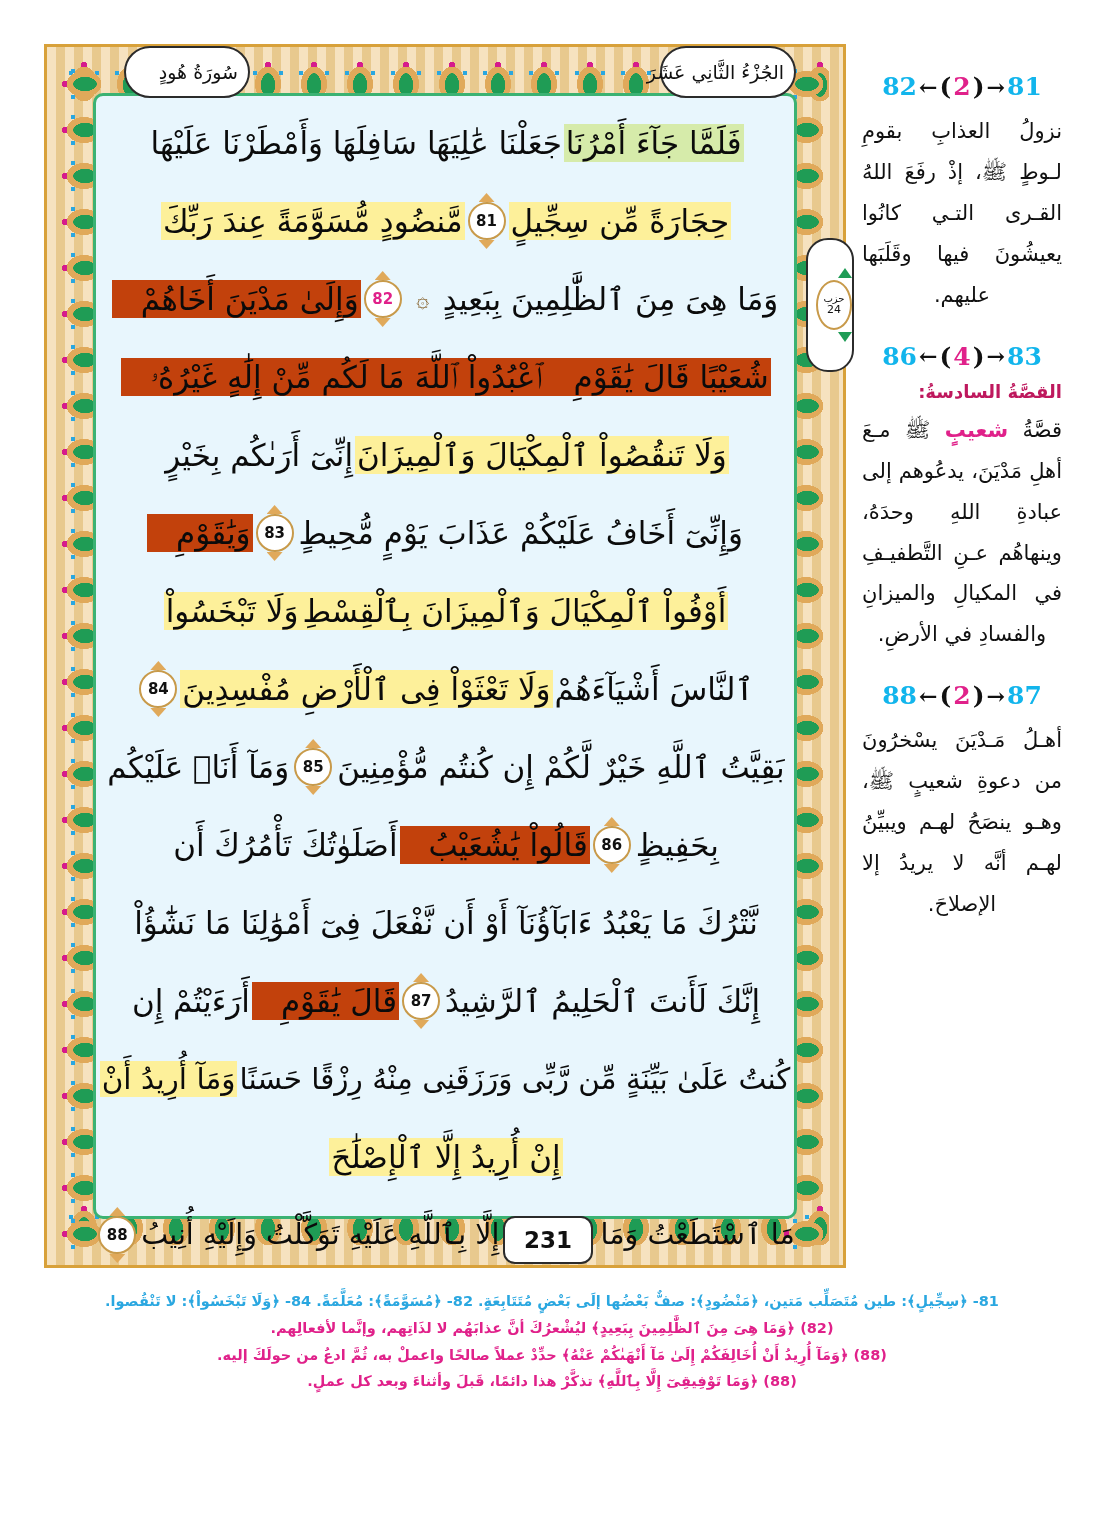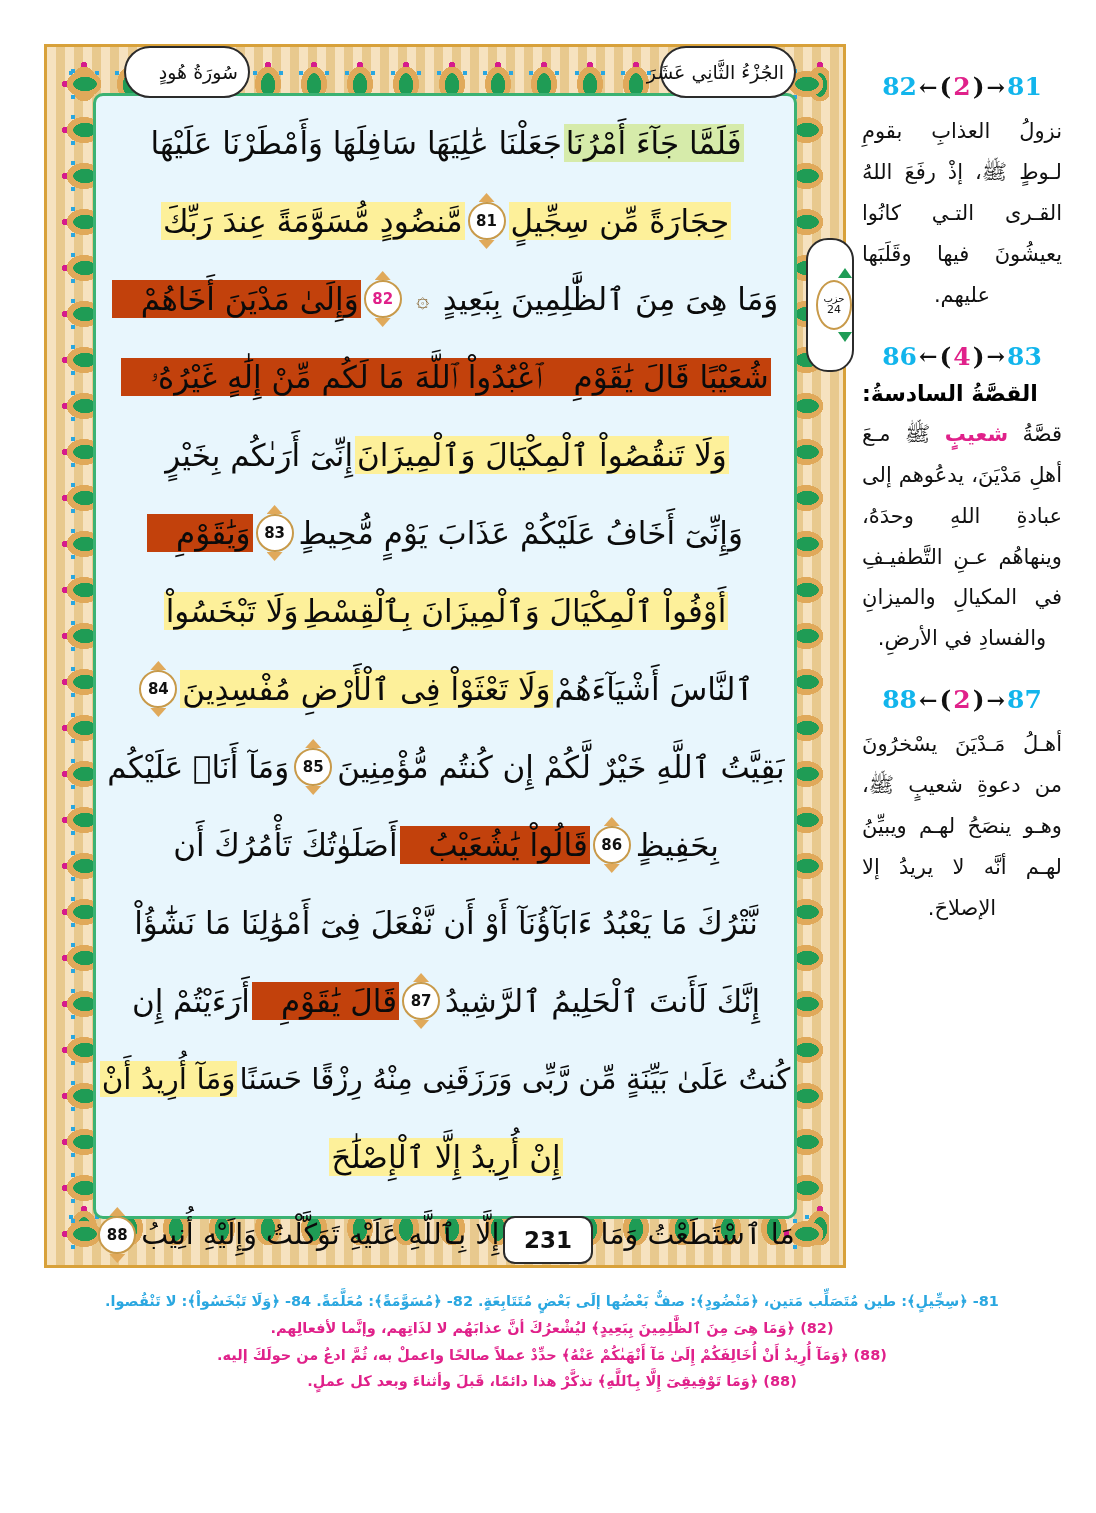--- a/index.html
+++ b/index.html
@@ -158,22 +158,22 @@
   .sb-range .cnt{color:#e0218a;}
   .sb-range .paren{color:#111;}
   .sb-range .arrow{color:#111;font-size:22px;line-height:1;}
   .sb-block{margin-bottom:26px;}
   .sb-text{
     font-size:21px;line-height:1.95;color:#111;
     text-align:justify;text-align-last:center;
     font-family:"DejaVu Sans","Liberation Sans",sans-serif;
   }
   .sb-head{
-    font-size:22px;font-weight:bold;color:#000000;
-    text-align:left;margin-bottom:8px;
+    font-size:18px;font-weight:bold;color:#be185d;
+    text-align:right;margin-bottom:8px;
   }
   .sb-name{color:#e0218a;font-weight:bold;}
 
   
   #footnotes{
     position:absolute;left:44px;top:1288px;width:1016px;
     direction:rtl;
   }
   .fn-line{
     font-size:14.5px;line-height:1.85;white-space:nowrap;

